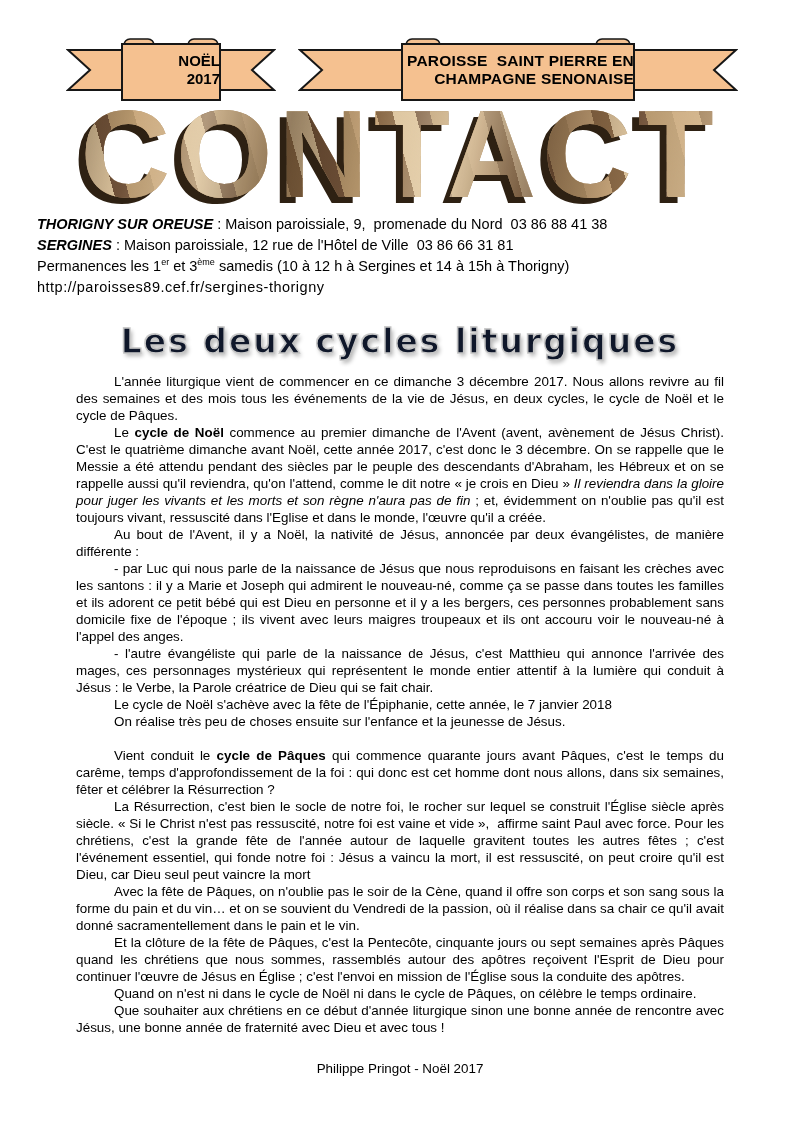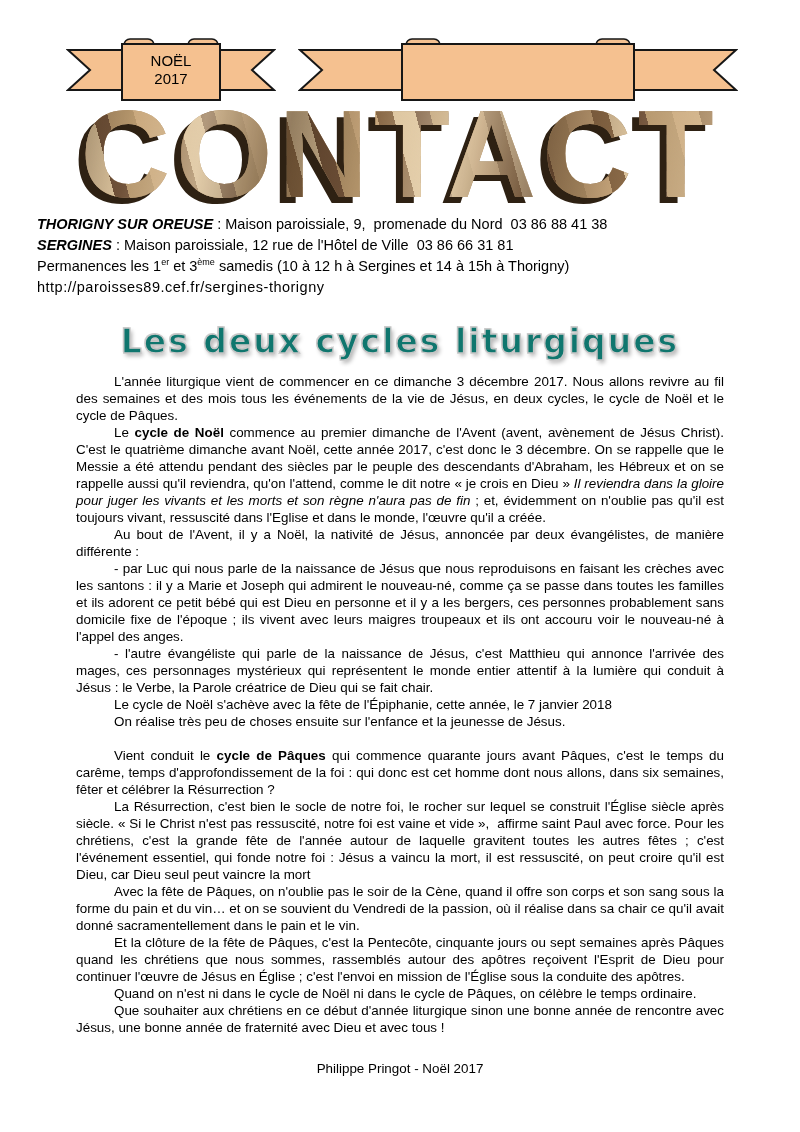--- a/index.html
+++ b/index.html
@@ -5,21 +5,21 @@
   html,body{margin:0;padding:0;background:#fff;}
   .page{position:relative;width:800px;height:1132px;background:#ffffff;overflow:hidden;
         font-family:"Liberation Sans",sans-serif;color:#000;}
 
   
   .banners{display:flex;margin:38px 0 0 66px;gap:22px;height:64px;}
   .banner{position:relative;}
   .banner svg{display:block;}
   .ribbon-shape{fill:var(--ribbon-fill,#F5C190);stroke:var(--ribbon-stroke,#161616);stroke-width:2;}
   .ribbon-curl{fill:var(--ribbon-fill,#F5C190);stroke:var(--ribbon-stroke,#161616);stroke-width:1.6;}
-  .banner-label{position:absolute;text-align:center;font-weight:normal;line-height:18px;
+  .banner-label{position:absolute;text-align:right;font-weight:bold;line-height:18px;
                 font-family:"Liberation Sans",sans-serif;}
   .banner-left-label{left:56px;width:98px;top:14px;font-size:15px;}
   .banner-right-label{left:104px;width:232px;top:14px;font-size:15.5px;letter-spacing:.2px;}
 
   
   .masthead{position:relative;height:100px;margin:4px 50px 0;}
   .masthead span{position:absolute;left:0;right:0;top:0;text-align:center;
                  font-weight:bold;font-size:124px;line-height:96px;letter-spacing:6px;
                  font-family:"Liberation Sans",sans-serif;}
   .masthead-shadow{color:#2E2113;transform:translate(-7px,6px);}
@@ -79,36 +79,40 @@
       </div>
     </div>
 
     <div class="banner">
       <svg width="440" height="64" viewBox="0 0 440 64">
         <path class="ribbon-shape" d="M2 12 H438 L416 32 L438 52 H2 L24 32 Z"></path>
         <rect class="ribbon-curl" x="108" y="1" width="34" height="14" rx="6"></rect>
         <rect class="ribbon-curl" x="298" y="1" width="34" height="14" rx="6"></rect>
         <rect class="ribbon-shape" x="104" y="6" width="232" height="56"></rect>
       </svg>
+      <div class="banner-label banner-right-label">
+        <div>PAROISSE&nbsp; SAINT PIERRE EN</div>
+        <div>CHAMPAGNE SENONAISE</div>
+      </div>
     </div>
   </header>
 
   <div class="masthead">
     <span class="masthead-shadow" style="color: rgb(46, 33, 19);">CONTACT</span>
     <span class="masthead-texture">CONTACT</span>
   </div>
 
   <section class="contact-info">
     <p><span class="city">THORIGNY SUR OREUSE</span><span>&nbsp;: Maison paroissiale, 9,&nbsp; promenade du Nord&nbsp; 03 86 88 41 38</span></p>
     <p><span class="city">SERGINES</span><span>&nbsp;: Maison paroissiale, 12 rue de l'Hôtel de Ville&nbsp; 03 86 66 31 81</span></p>
     <p><span>Permanences les 1</span><sup class="small">er</sup><span> et 3</span><sup class="small">ème</sup><span> samedis (10 à 12 h à Sergines et 14 à 15h à Thorigny)</span></p>
     <p class="website">http://paroisses89.cef.fr/sergines-thorigny</p>
   </section>
 
-  <h1 class="article-heading" style="color: #0f766e;">Les deux cycles liturgiques</h1>
+  <h1 class="article-heading" style="color: #0f172a;">Les deux cycles liturgiques</h1>
 
   <article>
     <p>L'année liturgique vient de commencer en ce dimanche 3 décembre 2017. Nous allons revivre au fil des semaines et des mois tous les événements de la vie de Jésus, en deux cycles, le cycle de Noël et le cycle de Pâques.</p>
     <p><span>Le </span><span class="b">cycle de Noël</span><span> commence au premier dimanche de l'Avent (avent, avènement de Jésus Christ). C'est le quatrième dimanche avant Noël, cette année 2017, c'est donc le 3 décembre. On se rappelle que le Messie a été attendu pendant des siècles par le peuple des descendants d'Abraham, les Hébreux et on se rappelle aussi qu'il reviendra, qu'on l'attend, comme le dit notre «&nbsp;je crois en Dieu&nbsp;» </span><span class="i">Il reviendra dans la gloire pour juger les vivants et les morts et son règne n'aura pas de fin</span><span>&nbsp;; et, évidemment on n'oublie pas qu'il est toujours vivant, ressuscité dans l'Eglise et dans le monde, l'œuvre qu'il a créée.</span></p>
     <p>Au bout de l'Avent, il y a Noël, la nativité de Jésus, annoncée par deux évangélistes, de manière différente :</p>
     <p>- par Luc qui nous parle de la naissance de Jésus que nous reproduisons en faisant les crèches avec les santons : il y a Marie et Joseph qui admirent le nouveau-né, comme ça se passe dans toutes les familles et ils adorent ce petit bébé qui est Dieu en personne et il y a les bergers, ces personnes probablement sans domicile fixe de l'époque ; ils vivent avec leurs maigres troupeaux et ils ont accouru voir le nouveau-né à l'appel des anges.</p>
     <p>- l'autre évangéliste qui parle de la naissance de Jésus, c'est Matthieu qui annonce l'arrivée des mages, ces personnages mystérieux qui représentent le monde entier attentif à la lumière qui conduit à Jésus : le Verbe, la Parole créatrice de Dieu qui se fait chair.</p>
     <p>Le cycle de Noël s'achève avec la fête de l'Épiphanie, cette année, le 7 janvier 2018</p>
     <p>On réalise très peu de choses ensuite sur l'enfance et la jeunesse de Jésus.</p>
     <p class="gap-before"><span>Vient conduit le </span><span class="b">cycle de Pâques</span><span> qui commence quarante jours avant Pâques, c'est le temps du carême, temps d'approfondissement de la foi : qui donc est cet homme dont nous allons, dans six semaines, fêter et célébrer la Résurrection ?</span></p>

